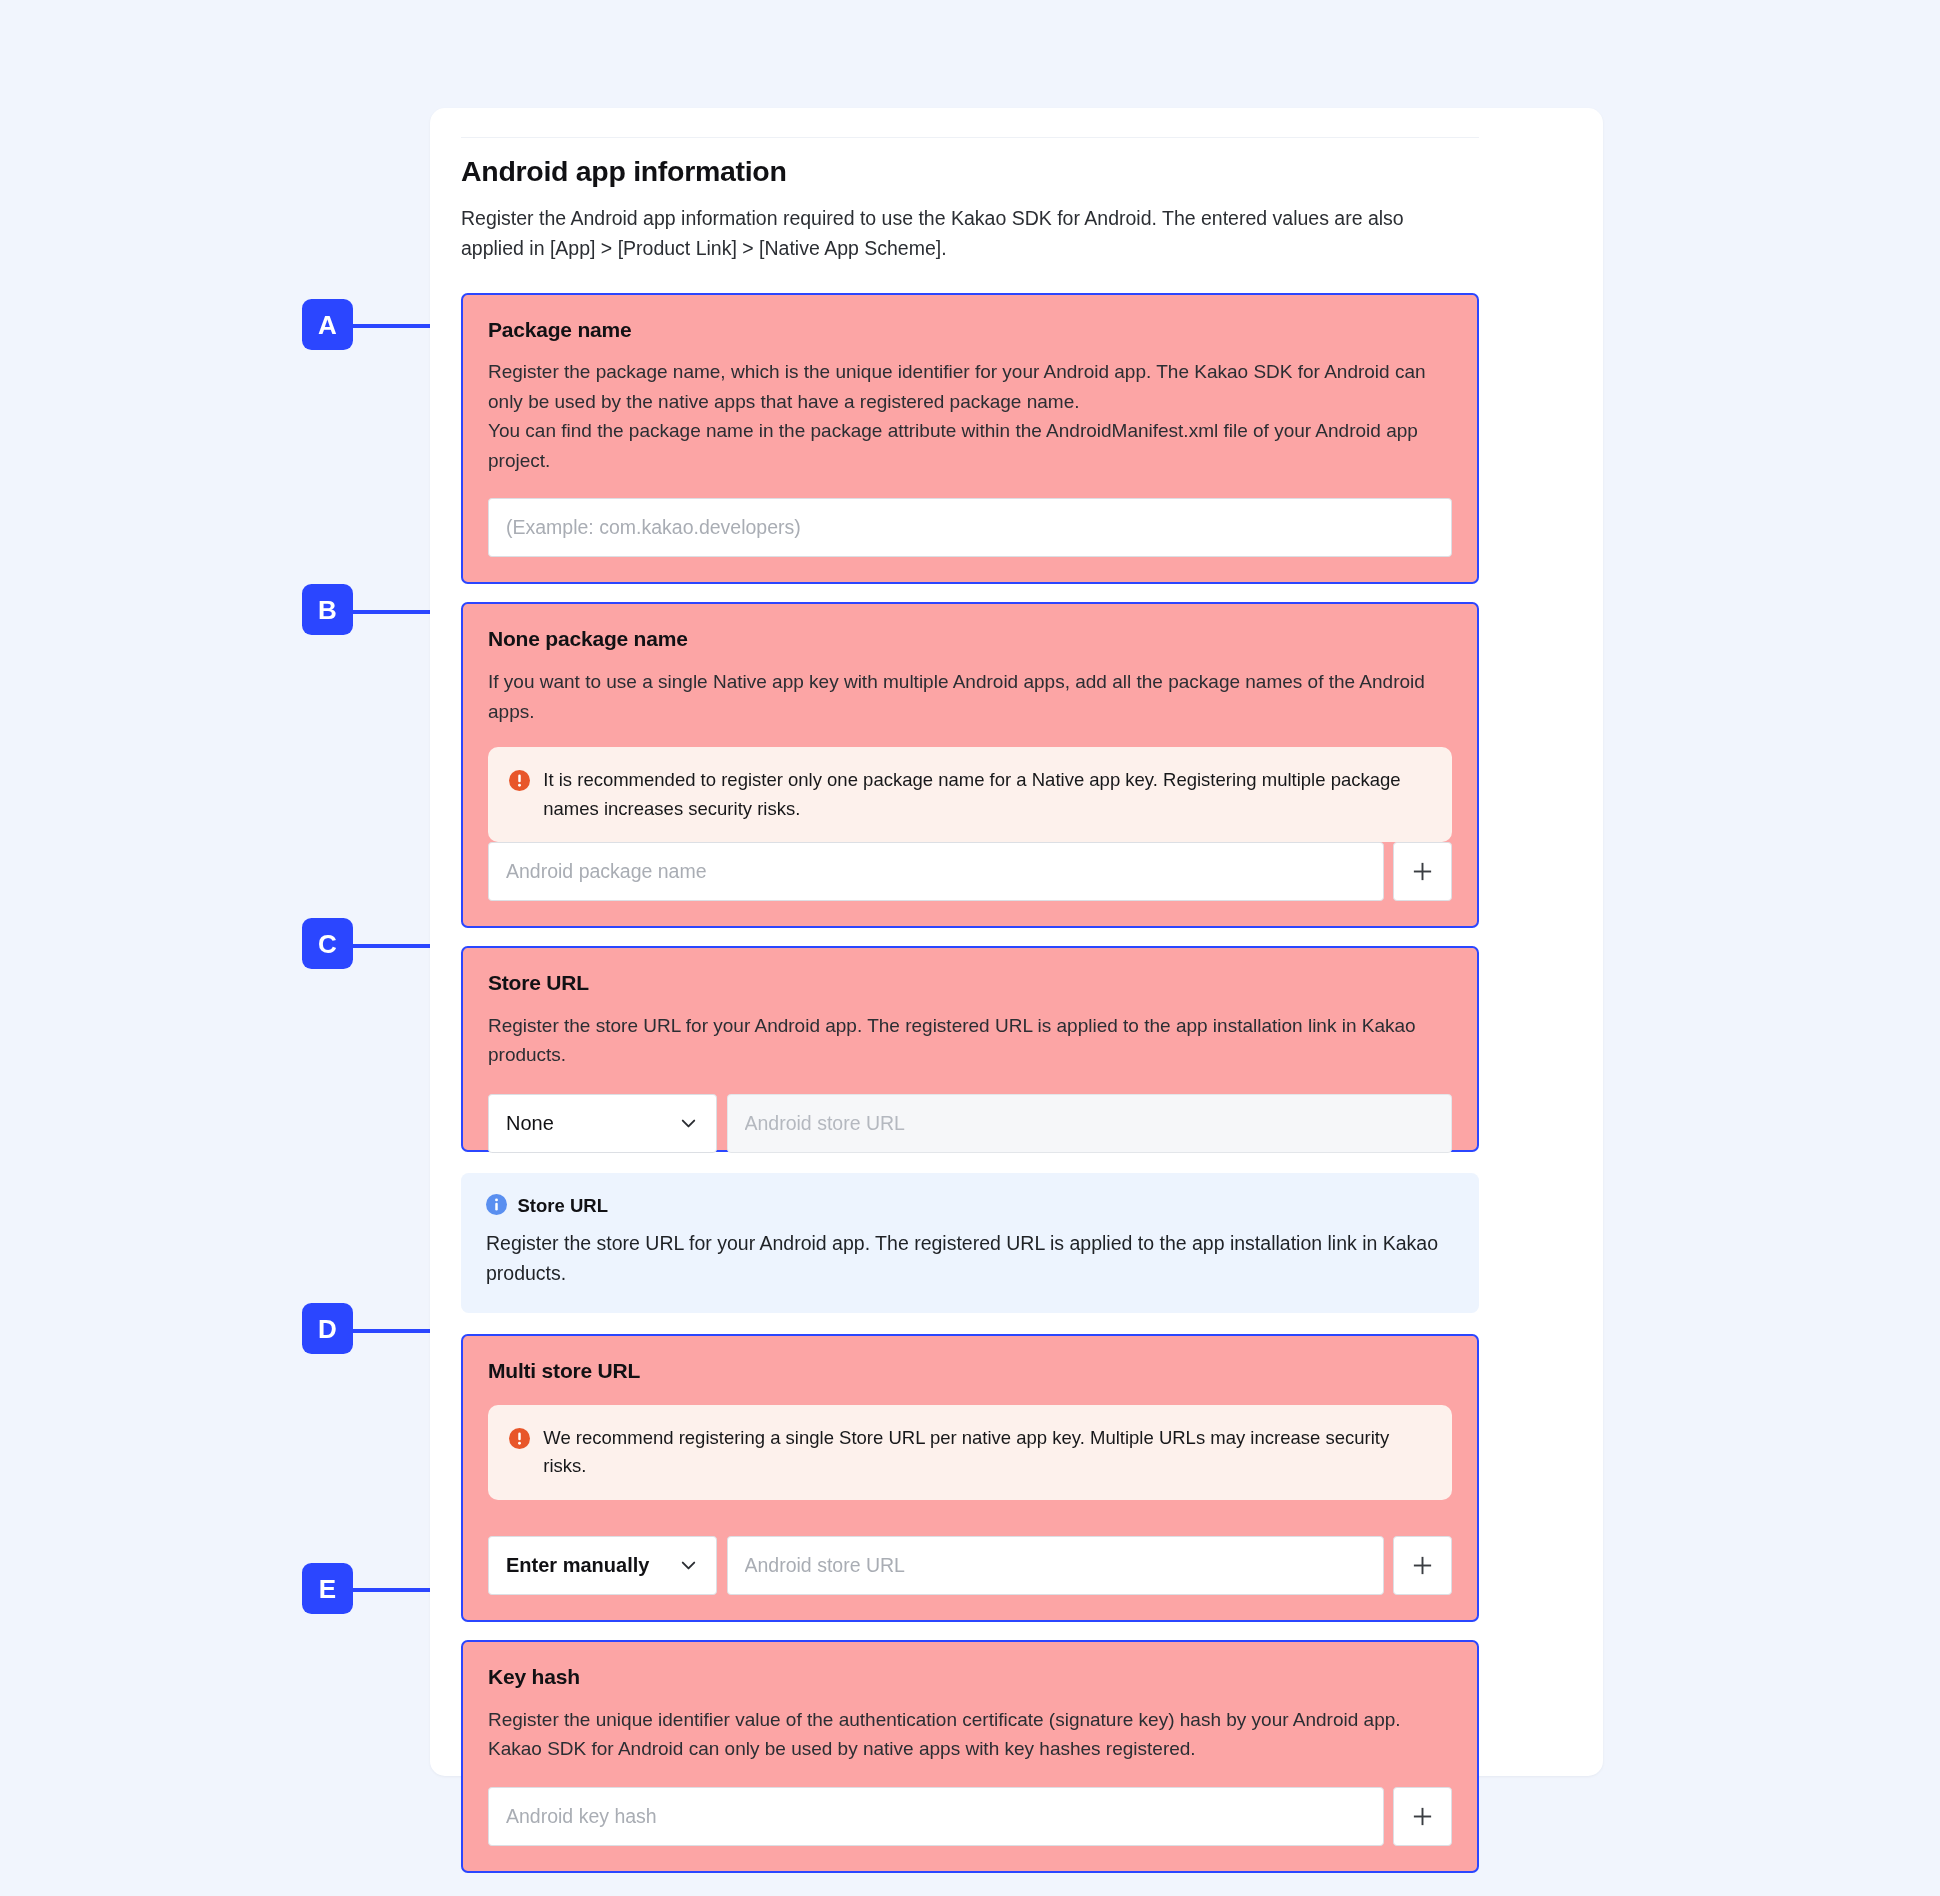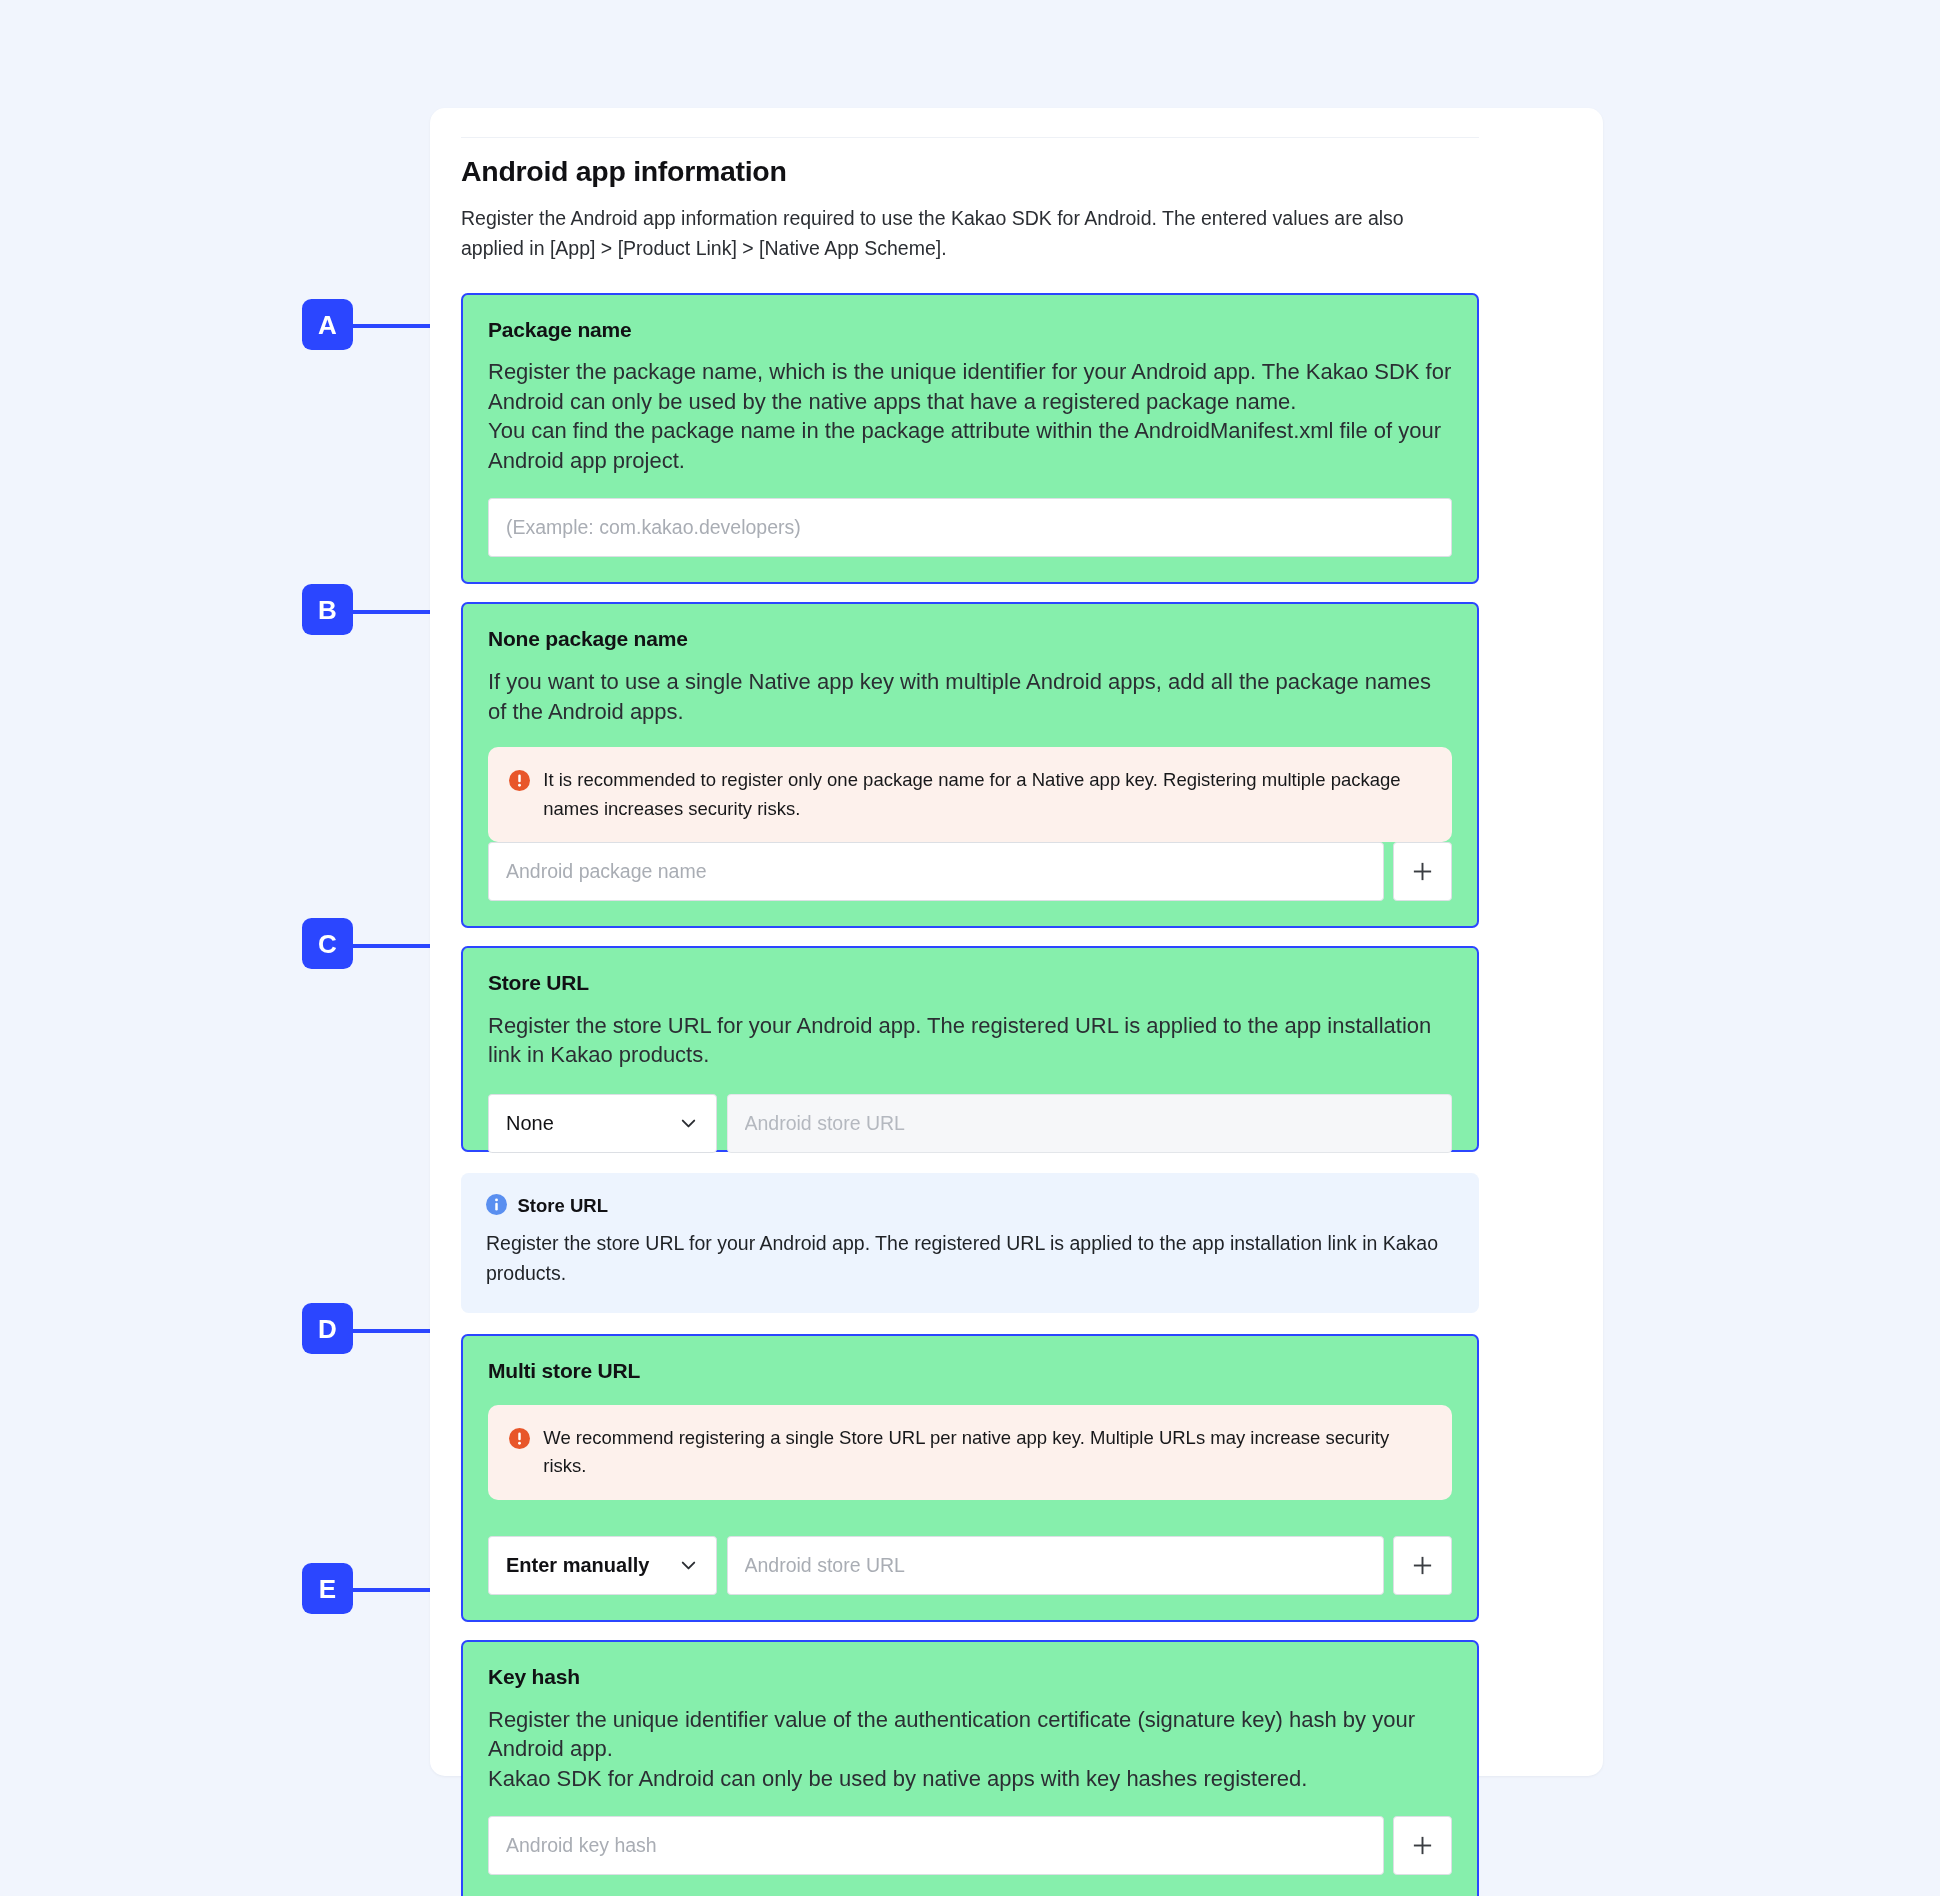--- a/index.html
+++ b/index.html
@@ -57,34 +57,34 @@
     line-height: 29.5px;
     color: #2b2e33;
     width: 984px;
   }
 
   
   .section {
     position: relative;
     border: 2.9px solid #2b46ff;
     border-radius: 6.7px;
-    background: #86efac;
+    background: #fca5a5;
     padding: 21px 25px 25px 25px;
   }
 
   .sec-title {
     font-size: 21px;
     font-weight: 700;
     color: #111114;
     letter-spacing: -0.2px;
     line-height: 28.5px;
   }
   .sec-desc {
     margin-top: 13.3px;
-    font-size: 22px;
+    font-size: 19px;
     line-height: 29.5px;
     color: #2b2e33;
   }
 
   
   .input {
     display: block;
     width: 100%;
     height: 59px;
     border: 1px solid #dcdfe4;

